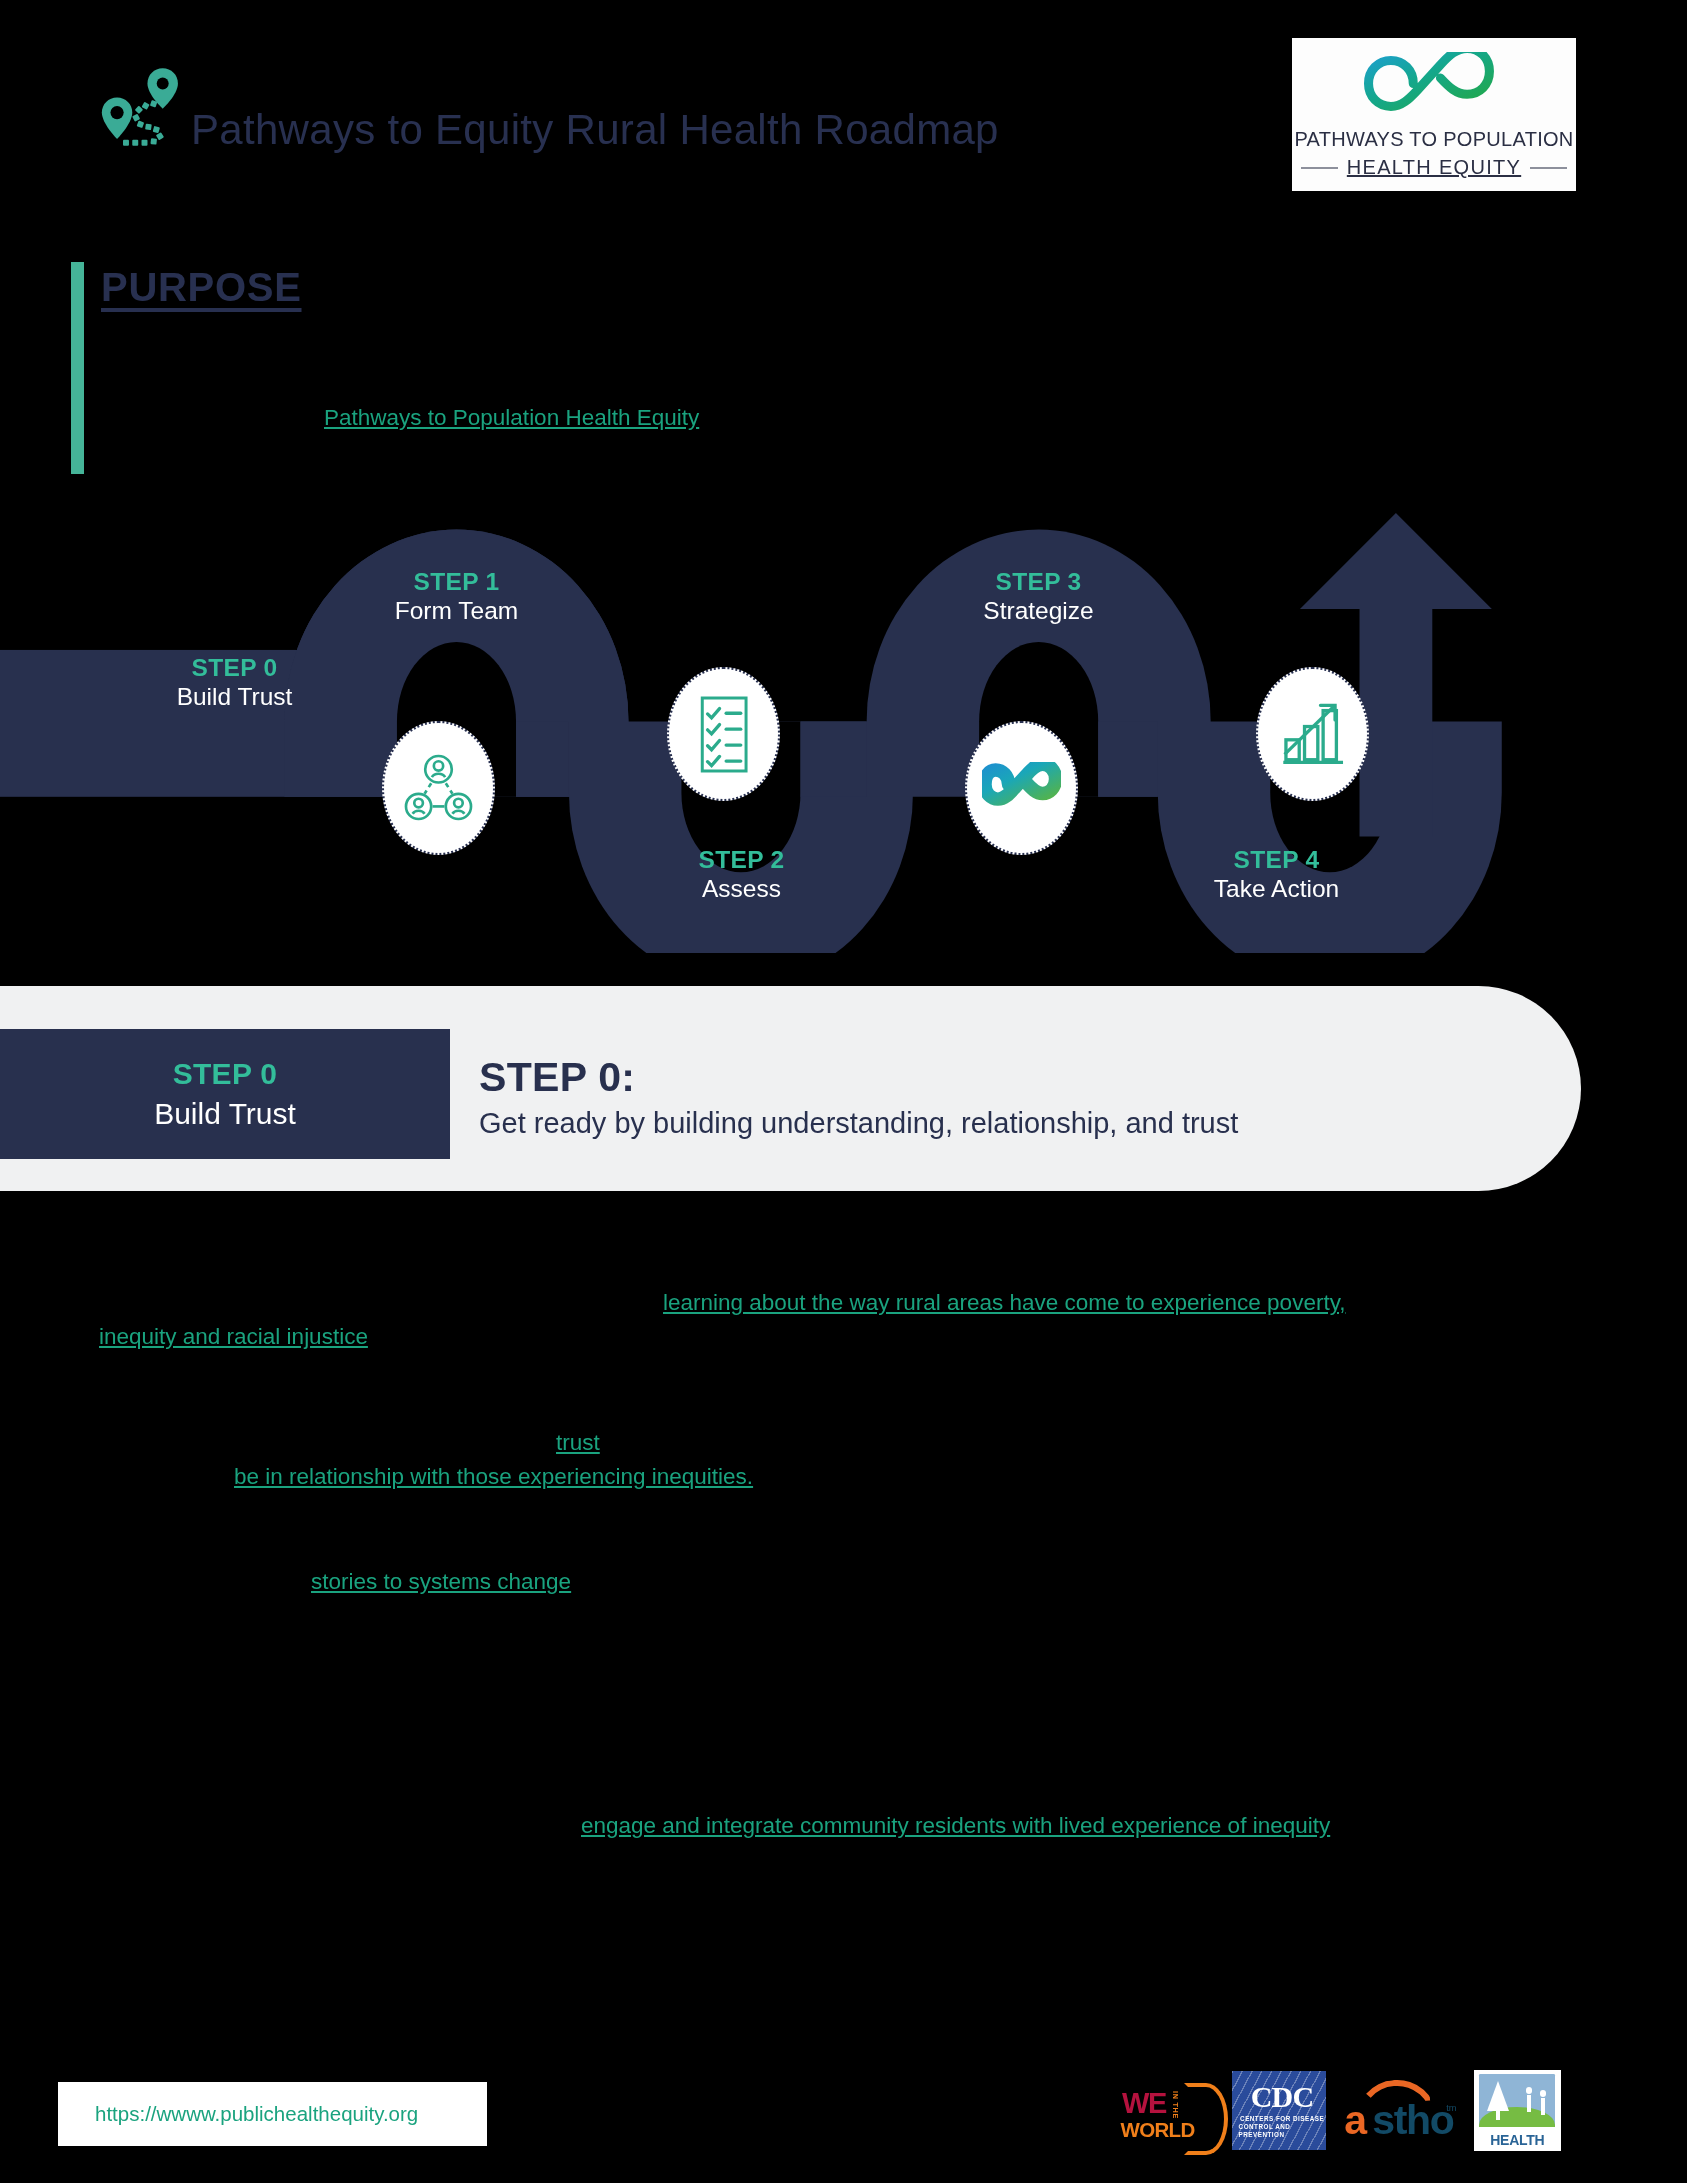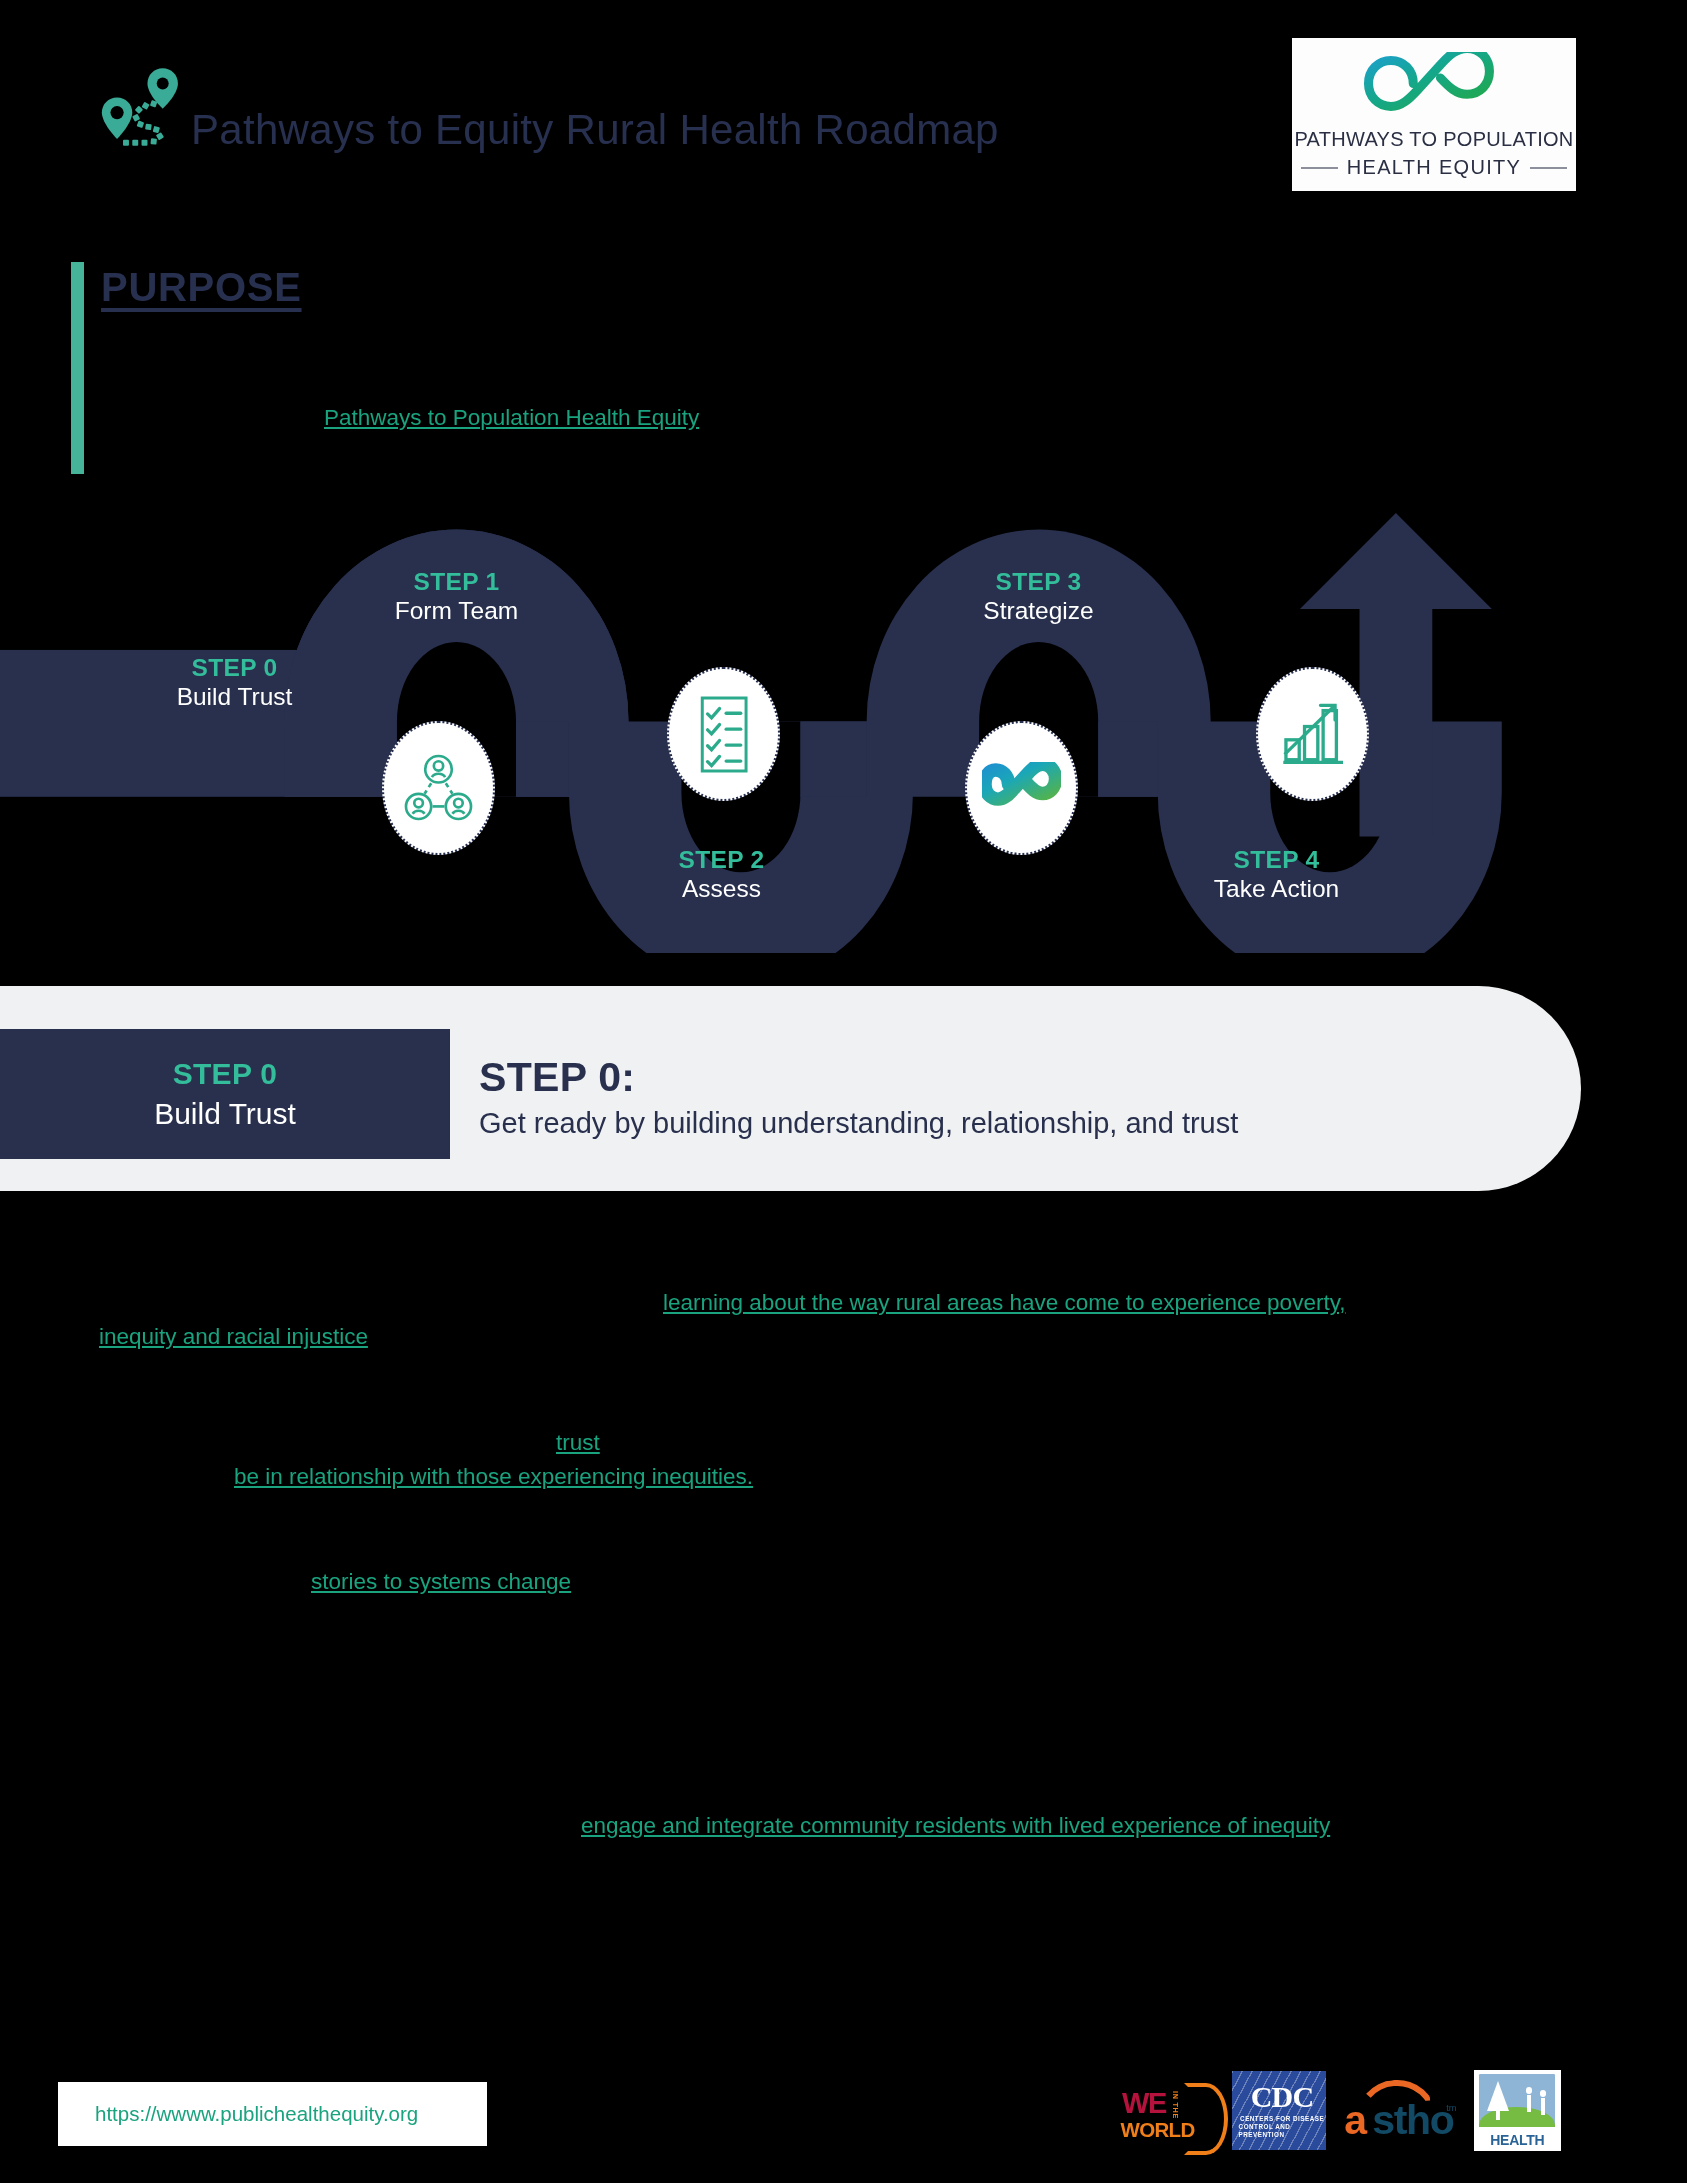--- a/index.html
+++ b/index.html
@@ -14,21 +14,21 @@
     font-family:"Liberation Sans", sans-serif;font-weight:400;}
   #brand-logo{position:absolute;left:1292px;top:38px;width:284px;height:153px;
     background:#fdfdfd;display:flex;flex-direction:column;align-items:center;
     justify-content:center;}
   #brand-logo .infinity-wrap{width:192px;height:69px;margin-top:2.6px;}
   #brand-logo .b-l1{font-size:20px;letter-spacing:0.3px;color:#2b2f44;
       margin-top:6.6px;font-weight:400;white-space:nowrap;}
   #brand-logo .b-l2row{display:flex;align-items:center;gap:9.3px;margin-top:5.3px;}
   #brand-logo .b-dash{width:37px;height:2px;background:#8d909c;display:block;}
   #brand-logo .b-l2{font-size:20px;letter-spacing:1.3px;color:#2b2f44;
-      font-weight:400;white-space:nowrap;}
+      font-weight:400;white-space:nowrap;text-decoration:underline;}
 
   
   #purpose-bar{position:absolute;left:71px;top:262px;width:12.6px;height:212px;
       background:#45b498;}
   #purpose-title{position:absolute;left:101px;top:265px;font-size:40px;
       font-weight:bold;color:#283050;text-decoration:underline;
       text-underline-offset:6.6px;letter-spacing:0.7px;}
   #purpose-body{position:absolute;left:106px;top:370px;width:1456px;
       font-size:22.5px;line-height:32px;color:#000;}
   #purpose-body .lnk{color:#1aa37f;text-decoration:underline;}
@@ -229,21 +229,21 @@
   <div class="r-label" style="left:69px;top:151px;width:331px;">
     <div class="r-num">STEP 0</div>
     <div class="r-name">Build Trust</div>
   </div>
 
   <div class="r-label" style="left:291px;top:65px;width:331px;">
     <div class="r-num">STEP 1</div>
     <div class="r-name">Form Team</div>
   </div>
 
-  <div class="r-label" style="left:556px;top:343px;width:331px;">
+  <div class="r-label" style="left:576px;top:343px;width:331px;">
     <div class="r-num">STEP 2</div>
     <div class="r-name">Assess</div>
   </div>
 
   <div class="r-label" style="left:873px;top:65px;width:331px;">
     <div class="r-num">STEP 3</div>
     <div class="r-name">Strategize</div>
   </div>
 
   <div class="r-label" style="left:1111px;top:343px;width:331px;">

